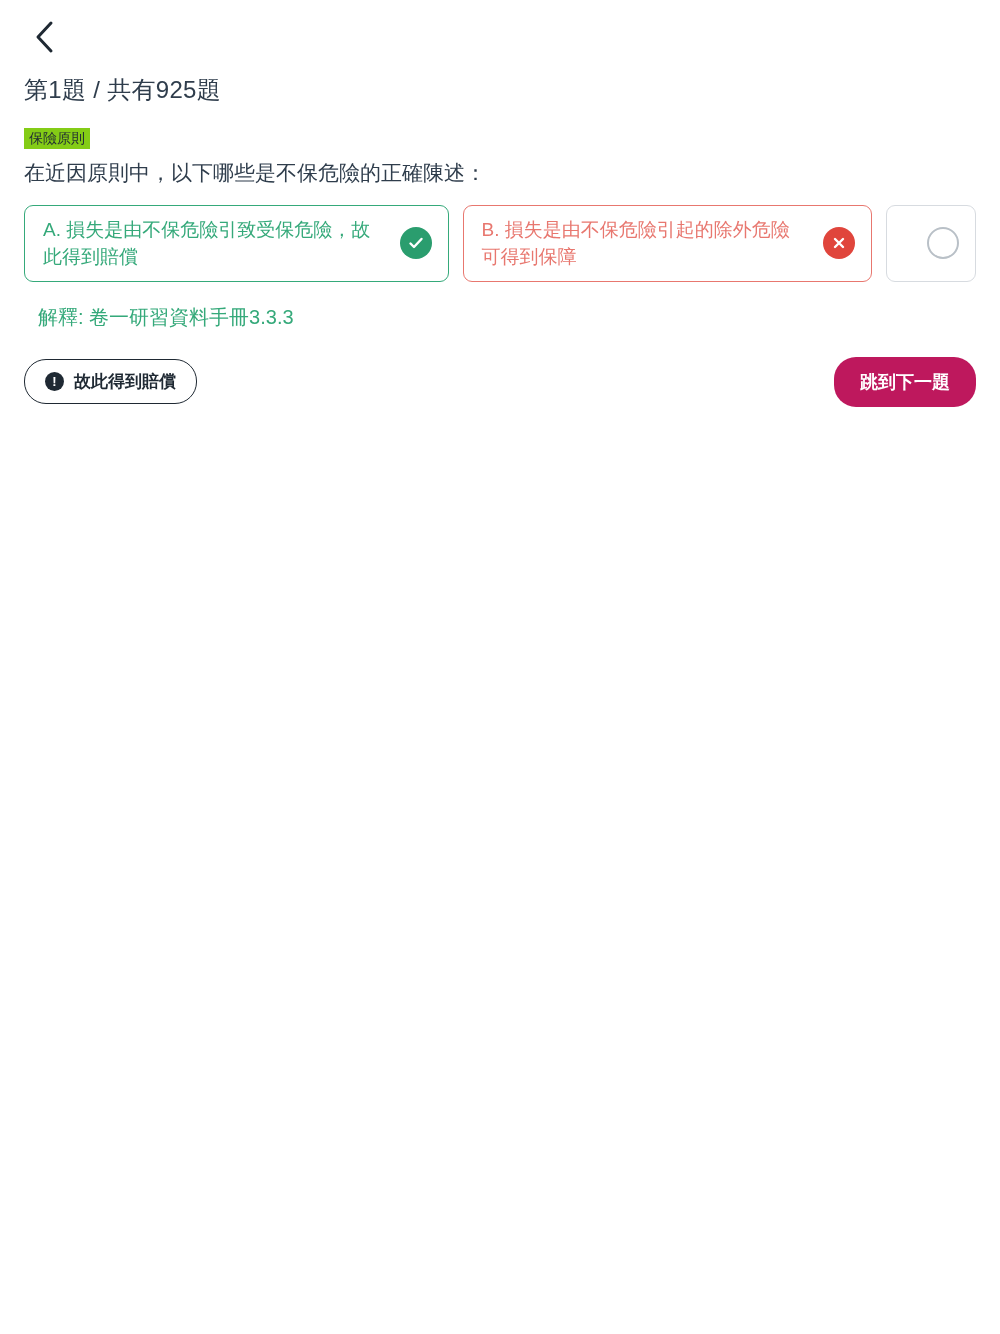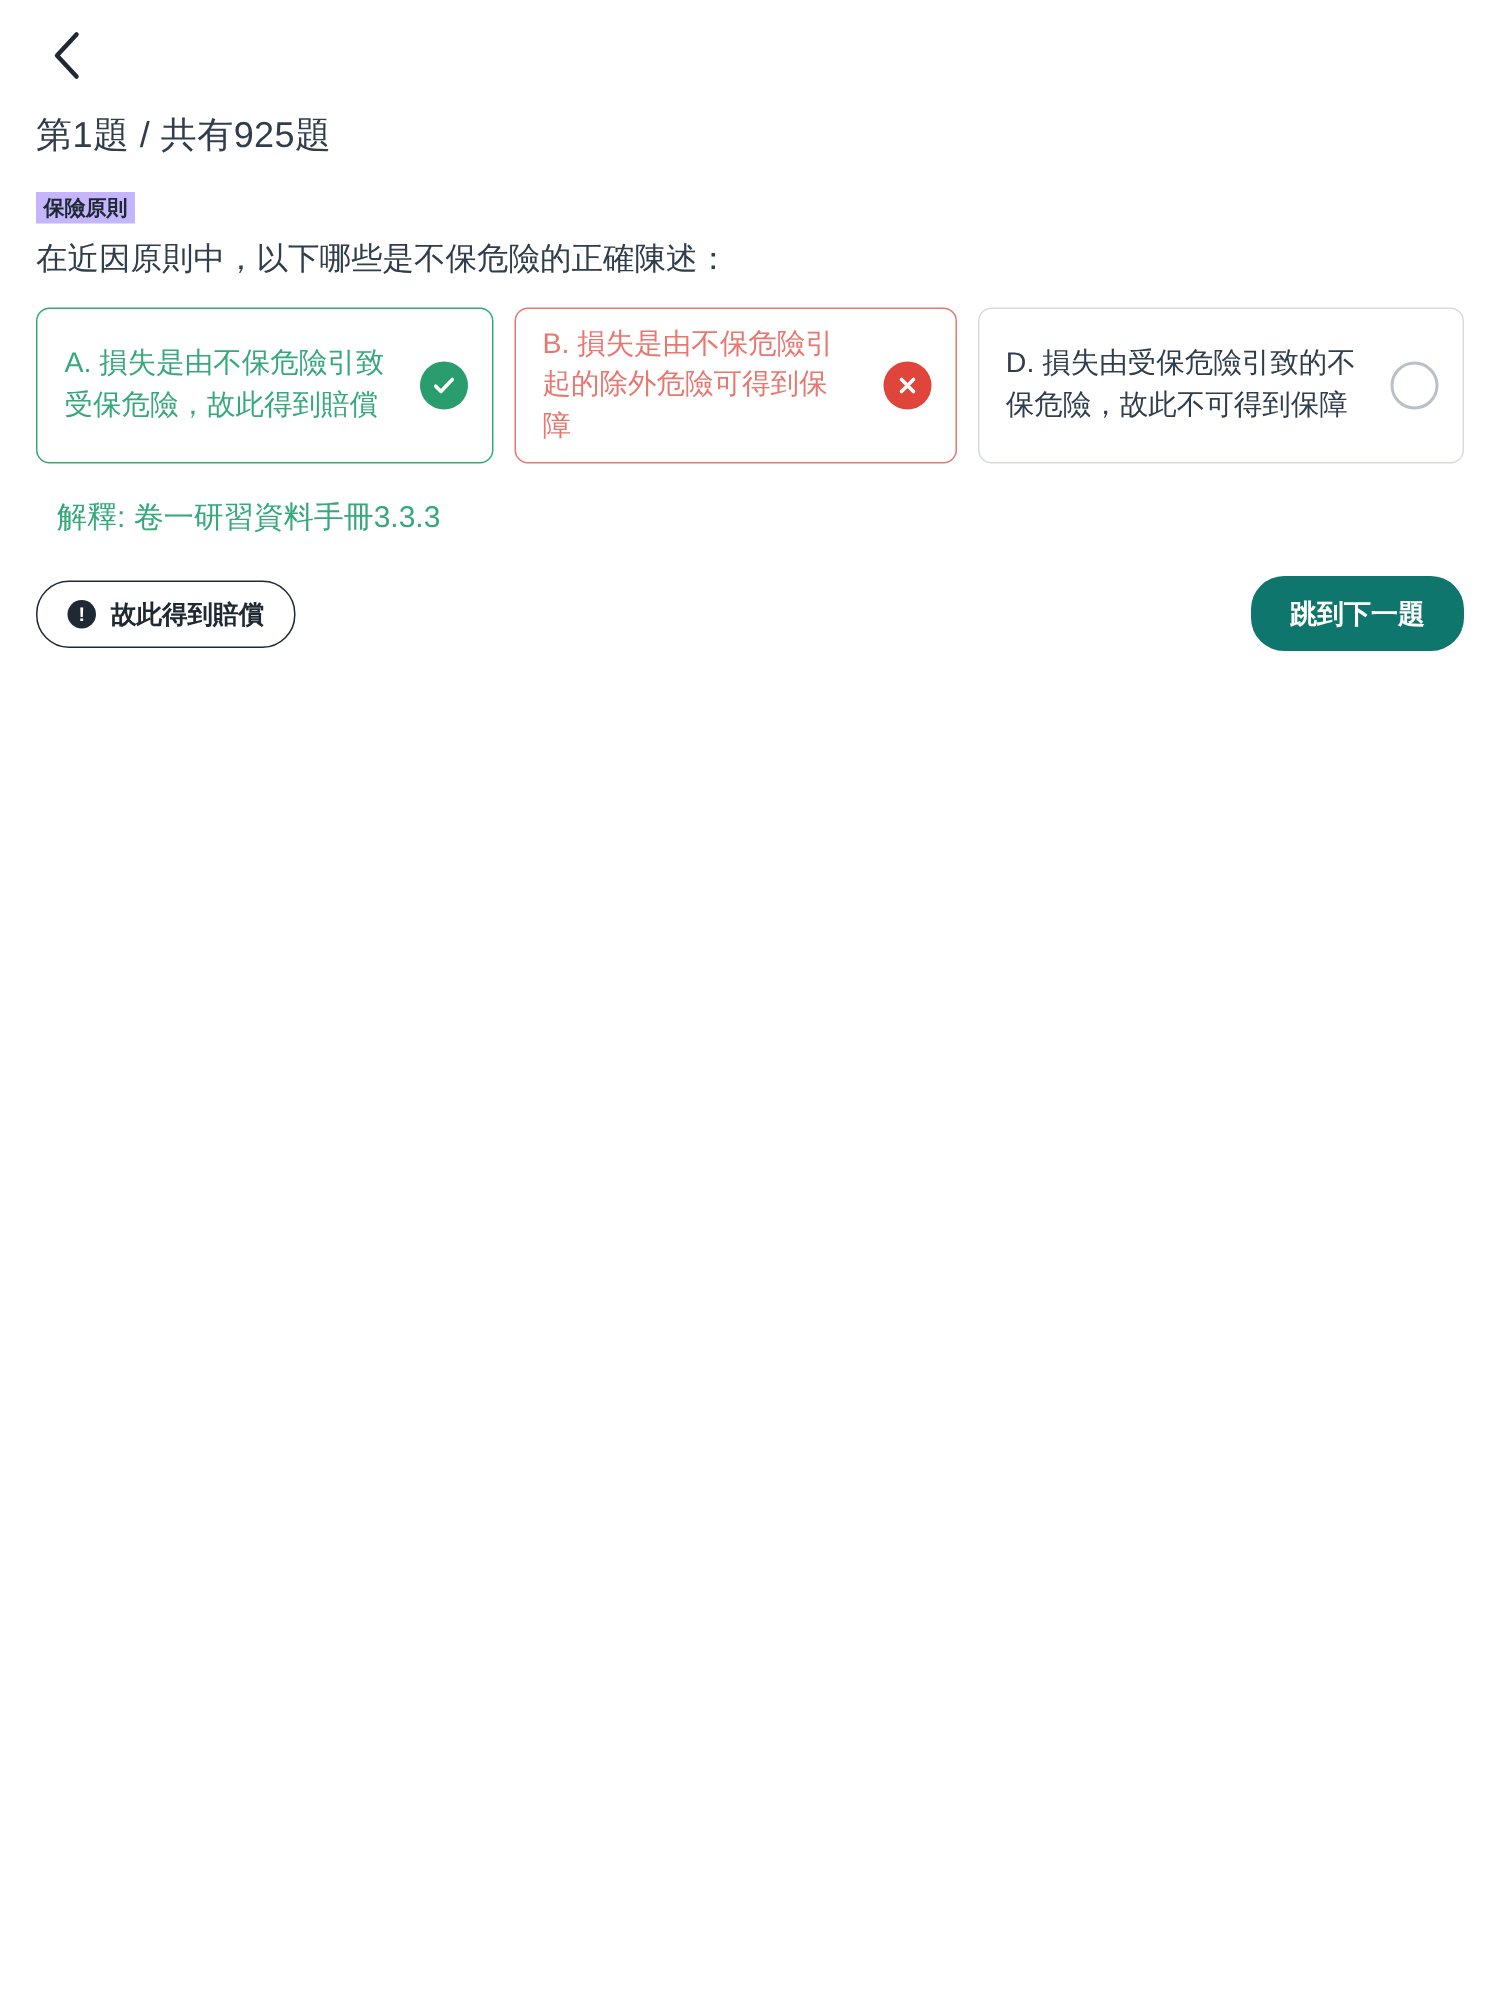--- a/index.html
+++ b/index.html
@@ -37,24 +37,24 @@
   .progress {
     font-size: 24px;
     color: #2f3d4c;
     font-weight: 400;
     margin: 0 0 22px 0;
     letter-spacing: 0.3px;
   }
   .tag-line { margin: 0 0 2px 0; }
   .tag {
     display: inline-block;
-    background: #c4b5fd;
+    background: #84cc16;
     color: #1f2933;
     font-size: 14px;
-    font-weight: 700;
+    font-weight: 400;
     padding: 1px 5px 2px 5px;
     line-height: 1.3;
   }
   .question {
     font-size: 21px;
     color: #2f3d4c;
     line-height: 1.5;
     margin: 8px 0 16px 0;
   }
   .options {
@@ -142,21 +142,21 @@
     background: #1f2933;
     color: #fff;
     font-size: 13px;
     font-weight: 700;
     display: flex;
     align-items: center;
     justify-content: center;
     line-height: 1;
   }
   .next-btn {
-    background: #0f766e;
+    background: #be185d;
     border: none;
     border-radius: 22px;
     color: #ffffff;
     font-size: 18px;
     font-weight: 700;
     padding: 13px 26px;
     cursor: pointer;
     font-family: "Liberation Sans", sans-serif;
   }
 </style>
@@ -198,21 +198,20 @@
       <span>B. 損失是由不保危險引起的除外危險可得到保障</span>
       <span class="mark no">
         <svg width="16" height="16" viewBox="0 0 16 16" fill="none">
           <path d="M4 4 L12 12 M12 4 L4 12" stroke="#ffffff" stroke-width="2.4" stroke-linecap="round"></path>
         </svg>
       </span>
     </div>
 
 
     <div class="option">
-      <span>D. 損失由受保危險引致的不保危險，故此不可得到保障</span>
       <span class="mark empty"></span>
     </div>
 
   </div>
 
   <div class="explain">解釋: 卷一研習資料手冊3.3.3</div>
 
   <div class="footer">
     <button class="report-btn">
       <span class="report-icon">!</span>

